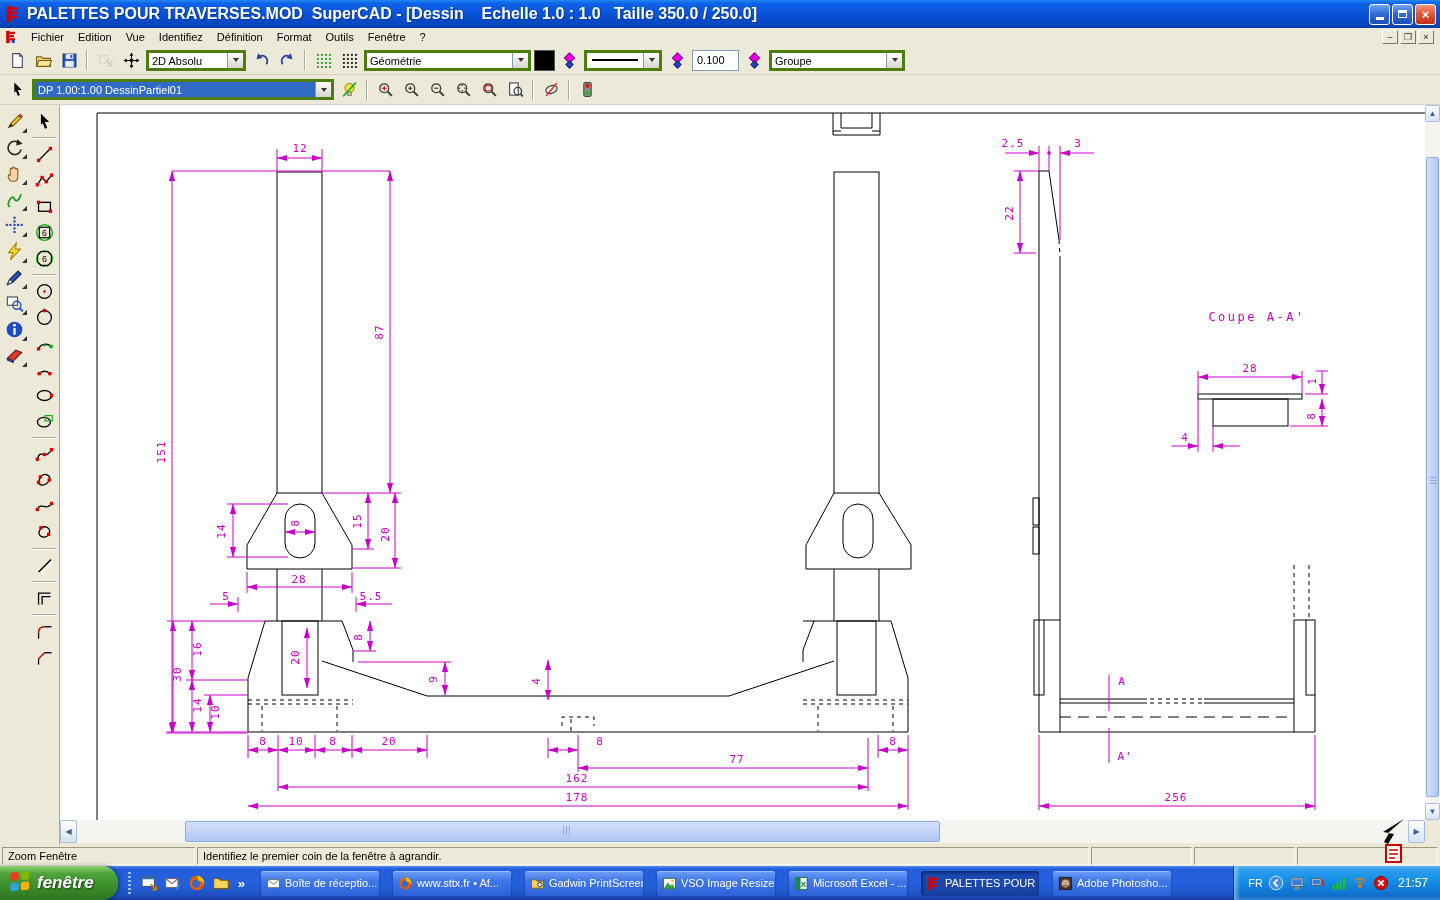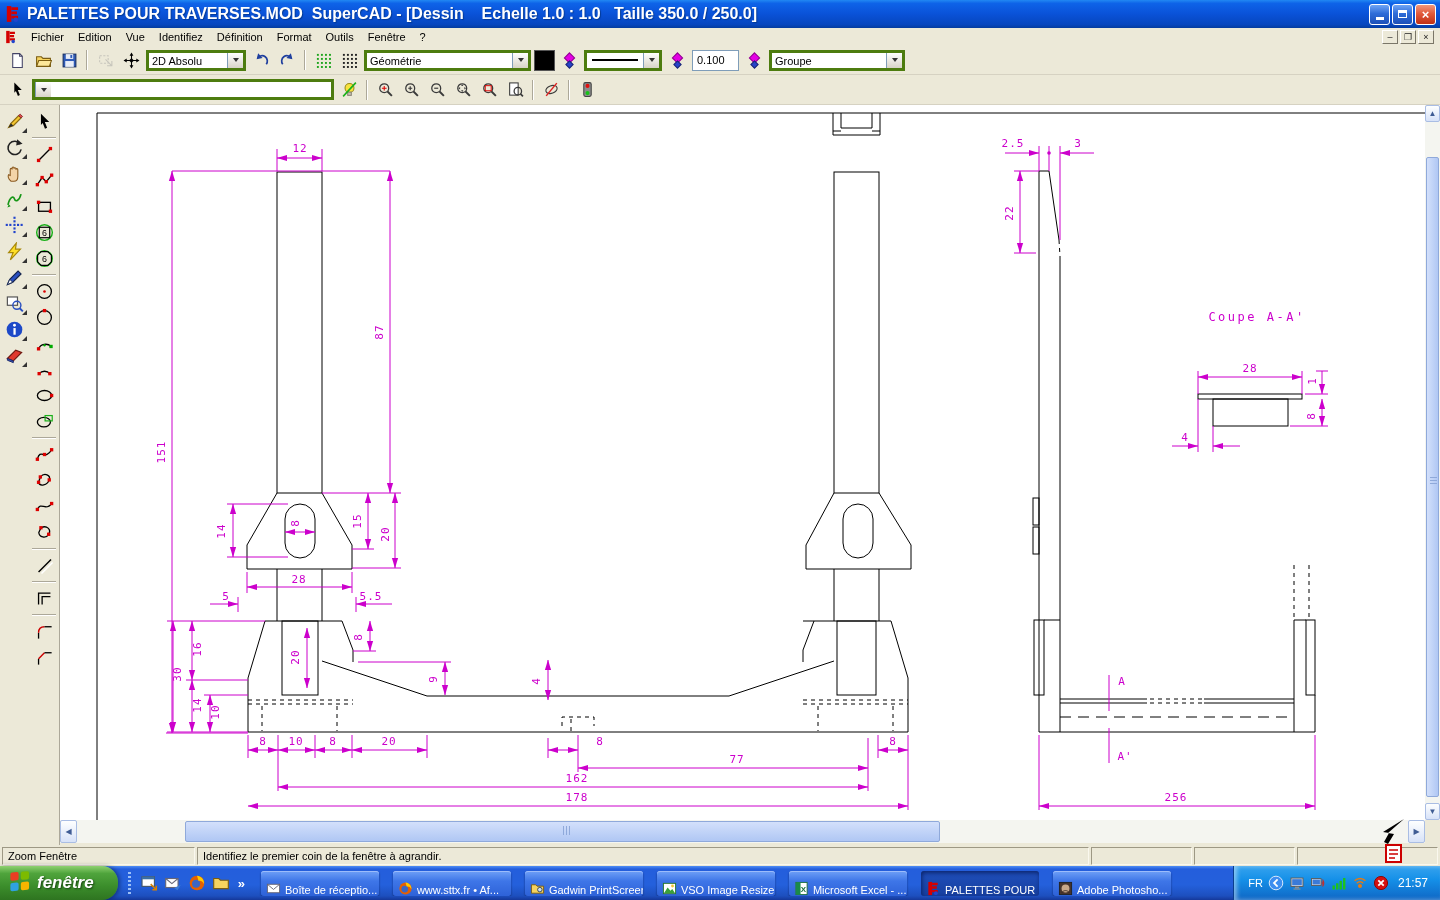--- a/index.html
+++ b/index.html
@@ -94,21 +94,21 @@
     text-shadow:1px 1px 2px #174210;
     background:linear-gradient(180deg,#8ED170 0%,#4FA43C 22%,#3B8D2B 60%,#2E7420 100%);
     box-shadow:2px 0 4px rgba(0,0,20,.4);}
   .startbtn svg{width:22px;height:22px;}
   .qlaunch{display:flex;align-items:center;gap:6px;padding:0 8px 0 10px;flex:none;}
   .ql-handle{width:3px;height:22px;background:repeating-linear-gradient(180deg,#9cc0f8 0 2px,transparent 2px 4px);margin-right:3px;}
   .ql-icon{width:18px;height:18px;}
   .ql-icon svg{width:18px;height:18px;}
   .chev{color:#fff;font-size:13px;font-weight:bold;padding:0 2px;}
   .tasks{display:flex;align-items:center;gap:14px;padding-left:6px;flex:1;overflow:hidden;}
-  .taskbtn{width:118px;height:25px;flex:none;border-radius:3px;display:flex;align-items:flex-end;gap:4px;
+  .taskbtn{width:118px;height:25px;flex:none;border-radius:3px;display:flex;align-items:center;gap:4px;
     padding:0 5px;color:#fff;white-space:nowrap;overflow:hidden;
     background:linear-gradient(180deg,#6FA0F7,#3E76E8 40%,#2E62D8);
     box-shadow:inset 0 1px 0 #9cbcfa,0 1px 2px rgba(0,0,30,.5);}
   .taskbtn.active{background:linear-gradient(180deg,#1F4FBC,#173F9E);box-shadow:inset 1px 2px 4px #0c246a;}
   .taskbtn svg{width:15px;height:15px;flex:none;}
   .tray{margin-left:auto;height:34px;flex:none;display:flex;align-items:center;gap:5px;
     padding:0 12px 0 14px;color:#fff;
     background:linear-gradient(180deg,#37A3EE 0%,#1590E8 40%,#0F66C4 100%);
     border-left:1px solid #0a3f8e;box-shadow:inset 3px 0 4px rgba(255,255,255,.45);}
   .tray-icon{width:16px;height:16px;}
@@ -321,20 +321,21 @@
     </div>
   <div class="toolbar" id="toolbar2">
       <div class="tbtn">
         <span style="display: inline-flex; width: 17px; height: 17px; align-items: center; justify-content: center;">
           <svg viewBox="0 0 16 16" xmlns="http://www.w3.org/2000/svg" style="width: 100%; height: 100%;">
             <path d="M5,1.5 L12,8.5 H8.3 L10.2,13.2 L8.4,14 L6.5,9.3 L5,11 Z" fill="#000"></path>
           </svg>
         </span>
       </div>
       <div class="combo" style="width: 302px;">
+        <span class="combo-text sel">DP 1.00:1.00 DessinPartiel01</span>
         <div class="combo-btn">
           <i></i>
         </div>
       </div>
       <div class="tbtn">
         <span style="display: inline-flex; width: 17px; height: 17px; align-items: center; justify-content: center;">
           <svg viewBox="0 0 16 16" xmlns="http://www.w3.org/2000/svg" style="width: 100%; height: 100%;">
             <circle cx="8" cy="6.5" r="4.2" fill="#F8E33C" stroke="#9a8a18"></circle>
             <rect x="6.3" y="10.5" width="3.4" height="3" fill="#c9c4b4" stroke="#8a8576"></rect>
             <path d="M2,14.5 L14,1.5" stroke="#1AB01A" stroke-width="1.5"></path>

